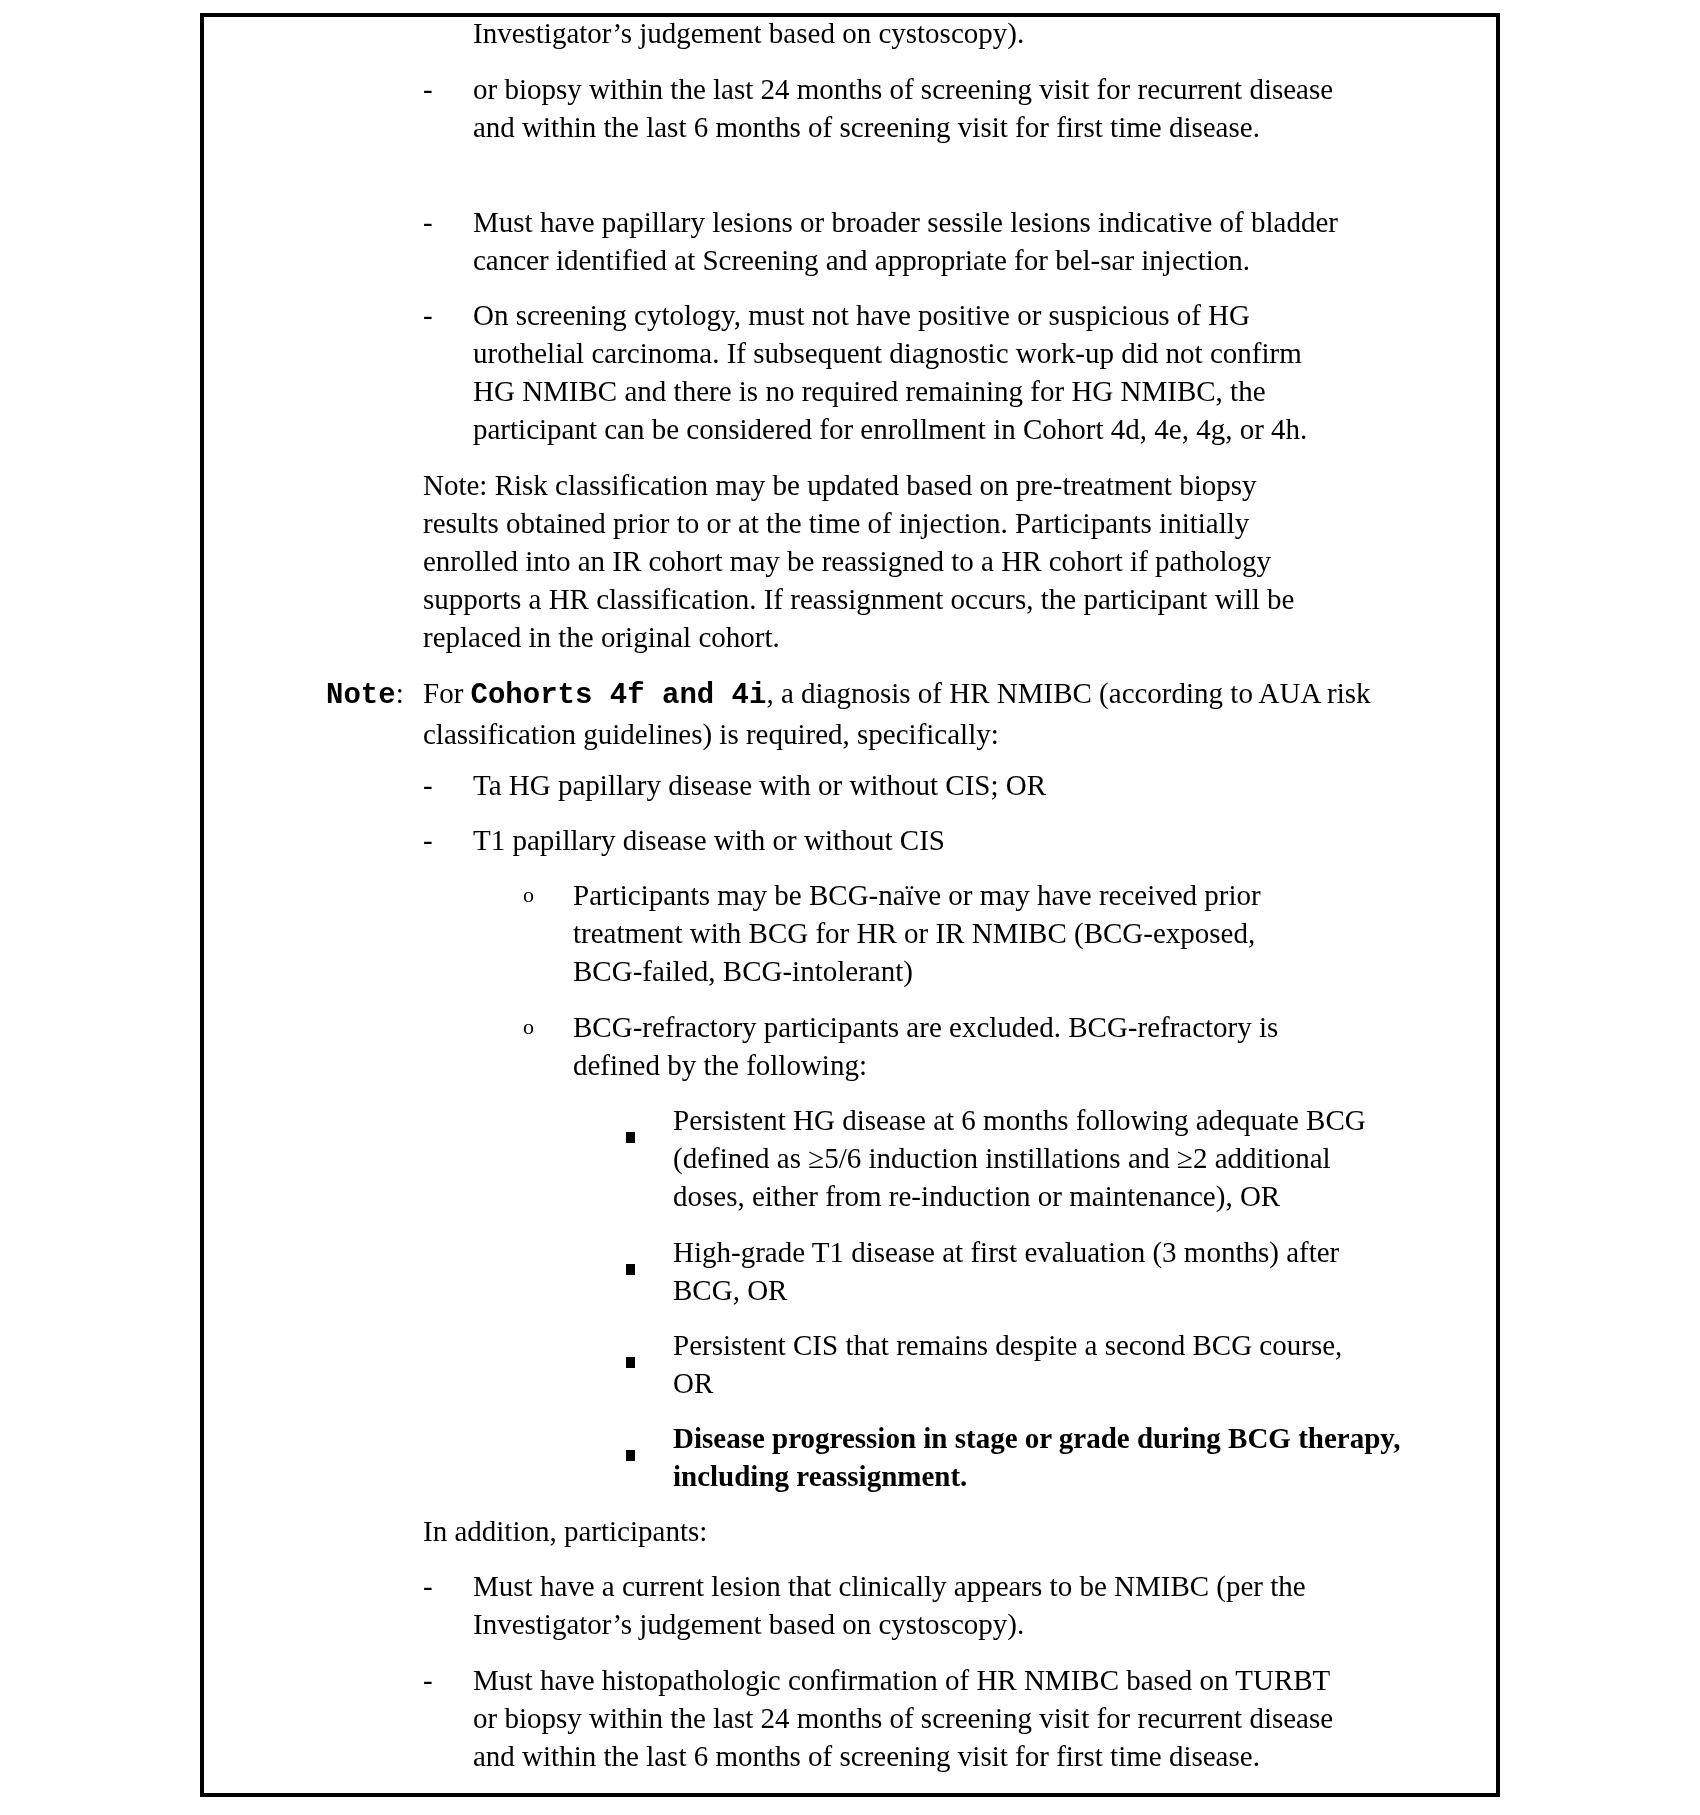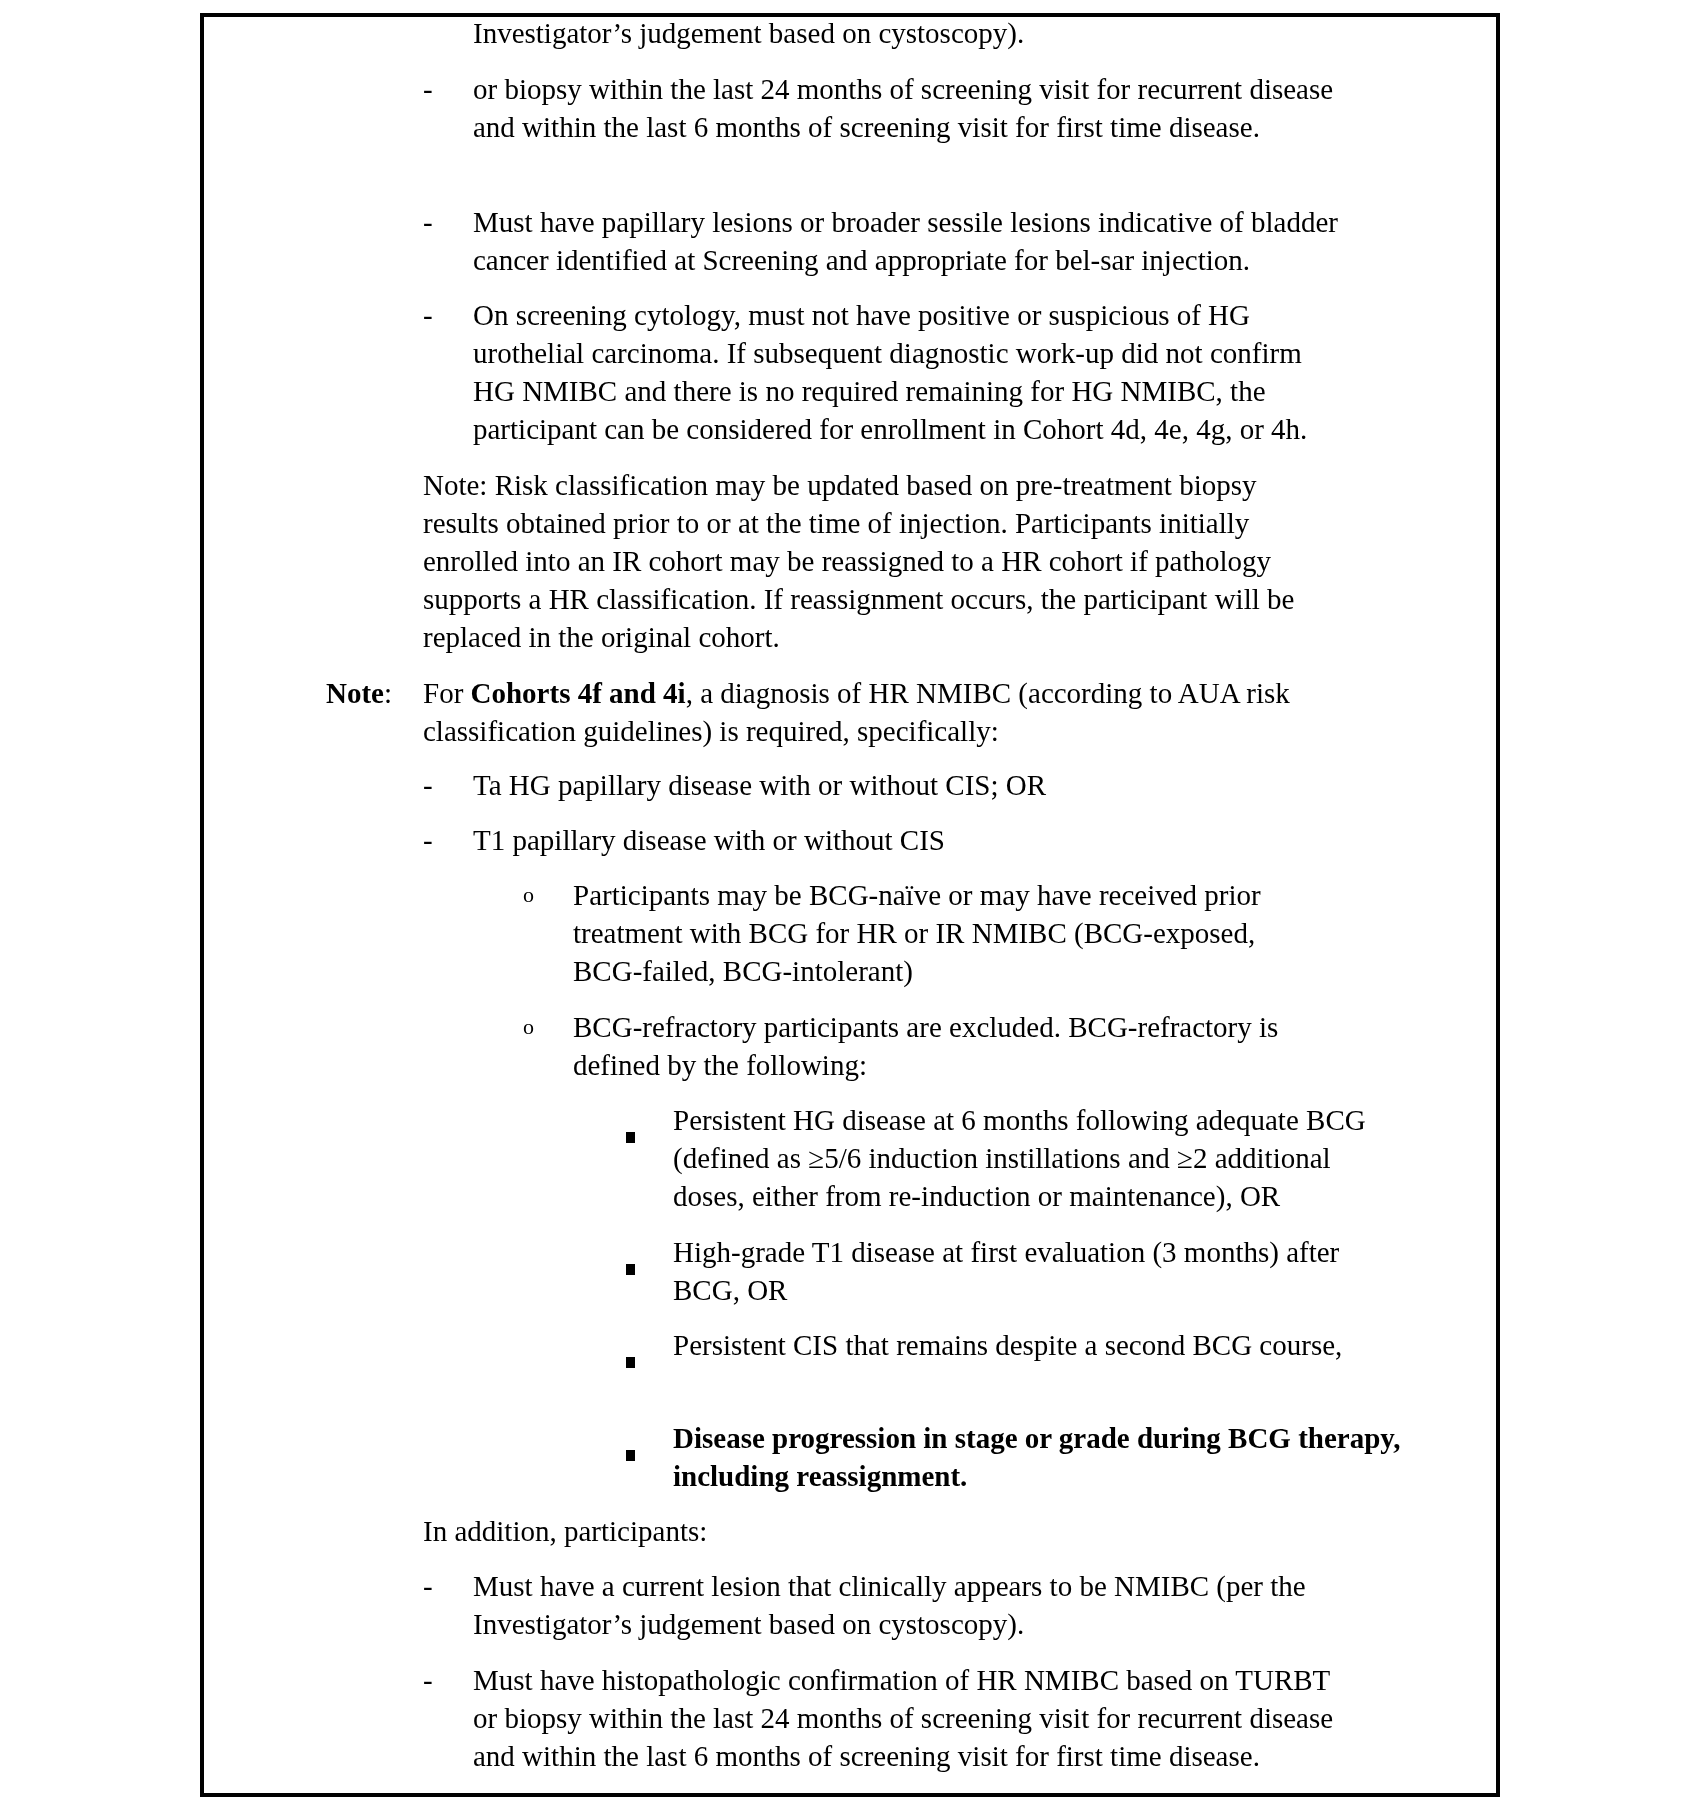--- a/index.html
+++ b/index.html
@@ -50,20 +50,21 @@
     font-size: 22px;
   }
   .square {
     width: 9px;
     height: 11px;
     background: #000;
     display: inline-block;
   }
   .bold {
     font-weight: bold;
+    font-family: Liberation Mono, monospace;
   }
 </style>
 </head>
 <body>
 
 <div class="frame"></div>
 
 <div class="content">
 
   <div class="p" style="left:473px; top:14px;">
@@ -138,20 +139,21 @@
 
   <div class="p" style="left:673px; top:1233px;">
     <span class="marker" style="left:-47px; top:13px;"><span class="square"></span></span>
     <span class="line">High-grade T1 disease at first evaluation (3 months) after</span>
     <span class="line">BCG, OR</span>
   </div>
 
   <div class="p" style="left:673px; top:1326px;">
     <span class="marker" style="left:-47px; top:13px;"><span class="square"></span></span>
     <span class="line">Persistent CIS that remains despite a second BCG course,</span>
+    <span class="line">OR</span>
   </div>
 
   <div class="p" style="left:673px; top:1419px;font-weight:bold;">
     <span class="marker" style="left:-47px; top:13px;"><span class="square"></span></span>
     <span class="line">Disease progression in stage or grade during BCG therapy,</span>
     <span class="line">including reassignment.</span>
   </div>
 
   <div class="p" style="left:423px; top:1512px;">
     <span class="line">In addition, participants:</span>

